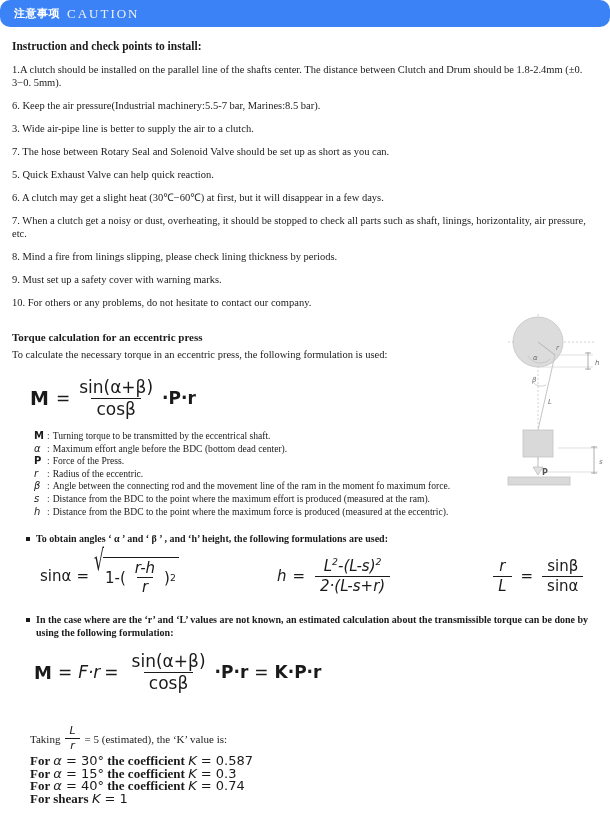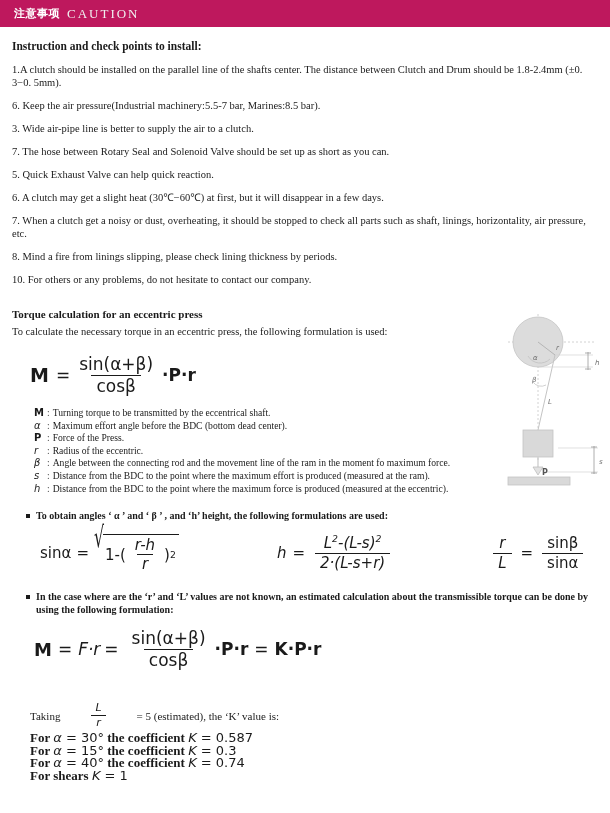--- a/index.html
+++ b/index.html
@@ -11,26 +11,27 @@
     height: 813px;
     background: #ffffff;
     font-family: "Liberation Serif", serif;
     color: #1a1a1a;
     overflow: hidden;
     position: relative;
   }
 
   
   .caution-banner {
-    background: #be185d;
+    background: #3b82f6;
     height: 27px;
     display: flex;
     align-items: center;
     padding-left: 14px;
     box-sizing: border-box;
+    border-radius: 10px;
   }
   .caution-cn {
     color: #ffffff;
     font-size: 11px;
     font-weight: bold;
     font-family: "DejaVu Sans", sans-serif;
     letter-spacing: 0.5px;
   }
   .caution-en {
     color: #f0f0f0;
@@ -185,21 +186,20 @@
     height: 46px;
   }
   .formula-estimate .lhs { font-weight: bold; font-size: 18px; }
 
   
   .taking {
     margin: 30px 0 1px 18px;
     font-size: 11px;
     display: flex;
     align-items: center;
-    gap: 26px;
   }
   .k-list {
     margin: 3px 0 0 18px;
     font-size: 13px;
     font-weight: bold;
     line-height: 12.5px;
   }
   .k-list .kv {
     font-family: "DejaVu Sans", sans-serif;
     font-weight: normal;
@@ -228,20 +228,21 @@
   <div class="section-title">Instruction and check points to install:</div>
 
   <div class="instr">1.A clutch should be installed on the parallel line of the shafts center. The distance between Clutch and Drum should be 1.8-2.4mm (±0. 3−0. 5mm).</div>
   <div class="instr">6. Keep the air pressure(Industrial machinery:5.5-7 bar, Marines:8.5 bar).</div>
   <div class="instr">3. Wide air-pipe line is better to supply the air to a clutch.</div>
   <div class="instr">7. The hose between Rotary Seal and Solenoid Valve should be set up as short as you can.</div>
   <div class="instr">5. Quick Exhaust Valve can help quick reaction.</div>
   <div class="instr">6. A clutch may get a slight heat (30℃−60℃) at first, but it will disappear in a few days.</div>
   <div class="instr">7. When a clutch get a noisy or dust, overheating, it should be stopped to check all parts such as shaft, linings, horizontality, air pressure, etc.</div>
   <div class="instr">8. Mind a fire from linings slipping, please check lining thickness by periods.</div>
+  <div class="instr">9. Must set up a safety cover with warning marks.</div>
   <div class="instr">10. For others or any problems, do not hesitate to contact our company.</div>
 
   
   <div class="torque-head">Torque calculation for an eccentric press</div>
   <div class="torque-intro">To calculate the necessary torque in an eccentric press, the following formulation is used:</div>
 
   <div class="math formula-main">
     <span class="lhs">M</span>
     <span>=</span>
     <span class="frac">

